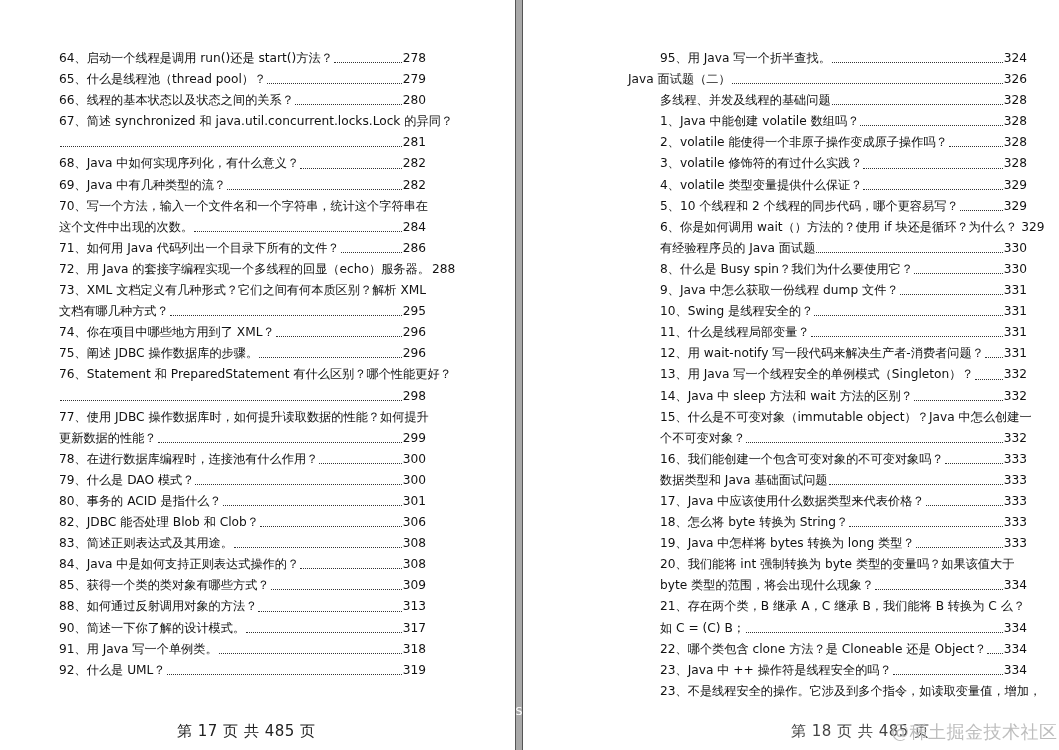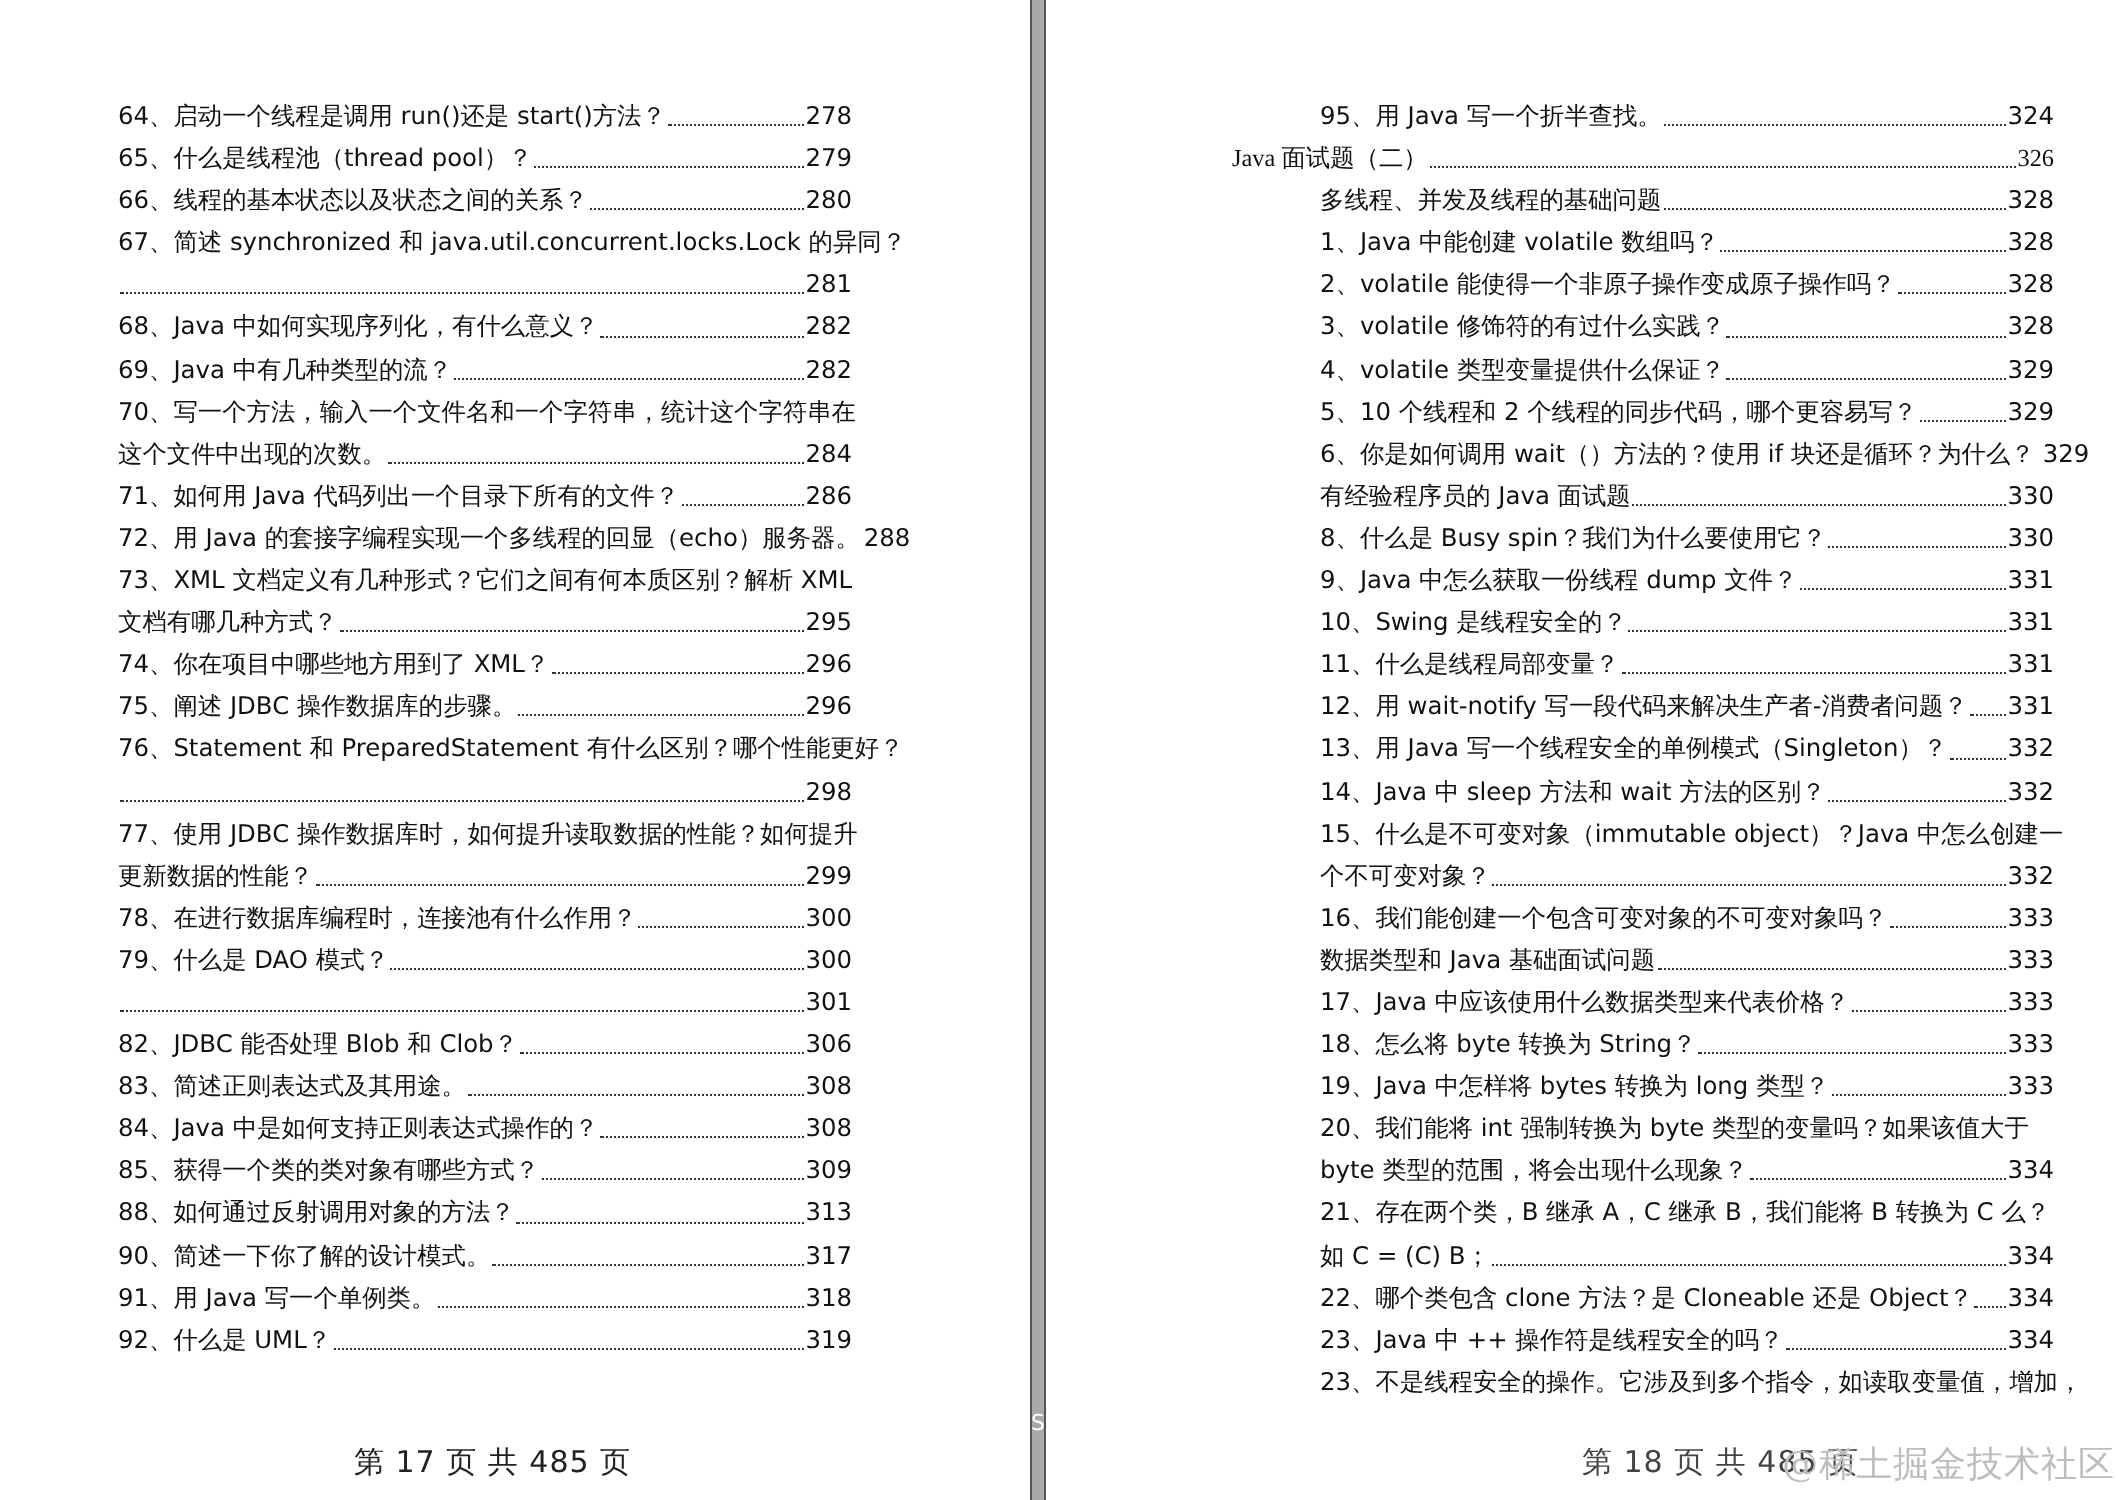--- a/index.html
+++ b/index.html
@@ -149,20 +149,21 @@
         <span class="t">78、在进行数据库编程时，连接池有什么作用？</span>
         <span class="dots"></span>
         <span class="pg">300</span>
       </div>
       <div class="line">
         <span class="t">79、什么是 DAO 模式？</span>
         <span class="dots"></span>
         <span class="pg">300</span>
       </div>
       <div class="line">
+        <span class="t">80、事务的 ACID 是指什么？</span>
         <span class="dots"></span>
         <span class="pg">301</span>
       </div>
       <div class="line">
         <span class="t">82、JDBC 能否处理 Blob 和 Clob？</span>
         <span class="dots"></span>
         <span class="pg">306</span>
       </div>
       <div class="line">
         <span class="t">83、简述正则表达式及其用途。</span>
@@ -206,21 +207,21 @@
 <div class="gutter"></div>
 <div class="gutter-mark">S</div>
 
 <div class="page" id="right-page">
   <div class="toc" id="right-toc">
       <div class="line indent">
         <span class="t">95、用 Java 写一个折半查找。</span>
         <span class="dots"></span>
         <span class="pg">324</span>
       </div>
-      <div class="line" style="margin-left: 4px; font-family: Liberation Serif, serif;">
+      <div class="line" style="margin-left: 16px;">
         <span class="t">Java 面试题（二）</span>
         <span class="dots"></span>
         <span class="pg">326</span>
       </div>
       <div class="line indent">
         <span class="t">多线程、并发及线程的基础问题</span>
         <span class="dots"></span>
         <span class="pg">328</span>
       </div>
       <div class="line indent">

